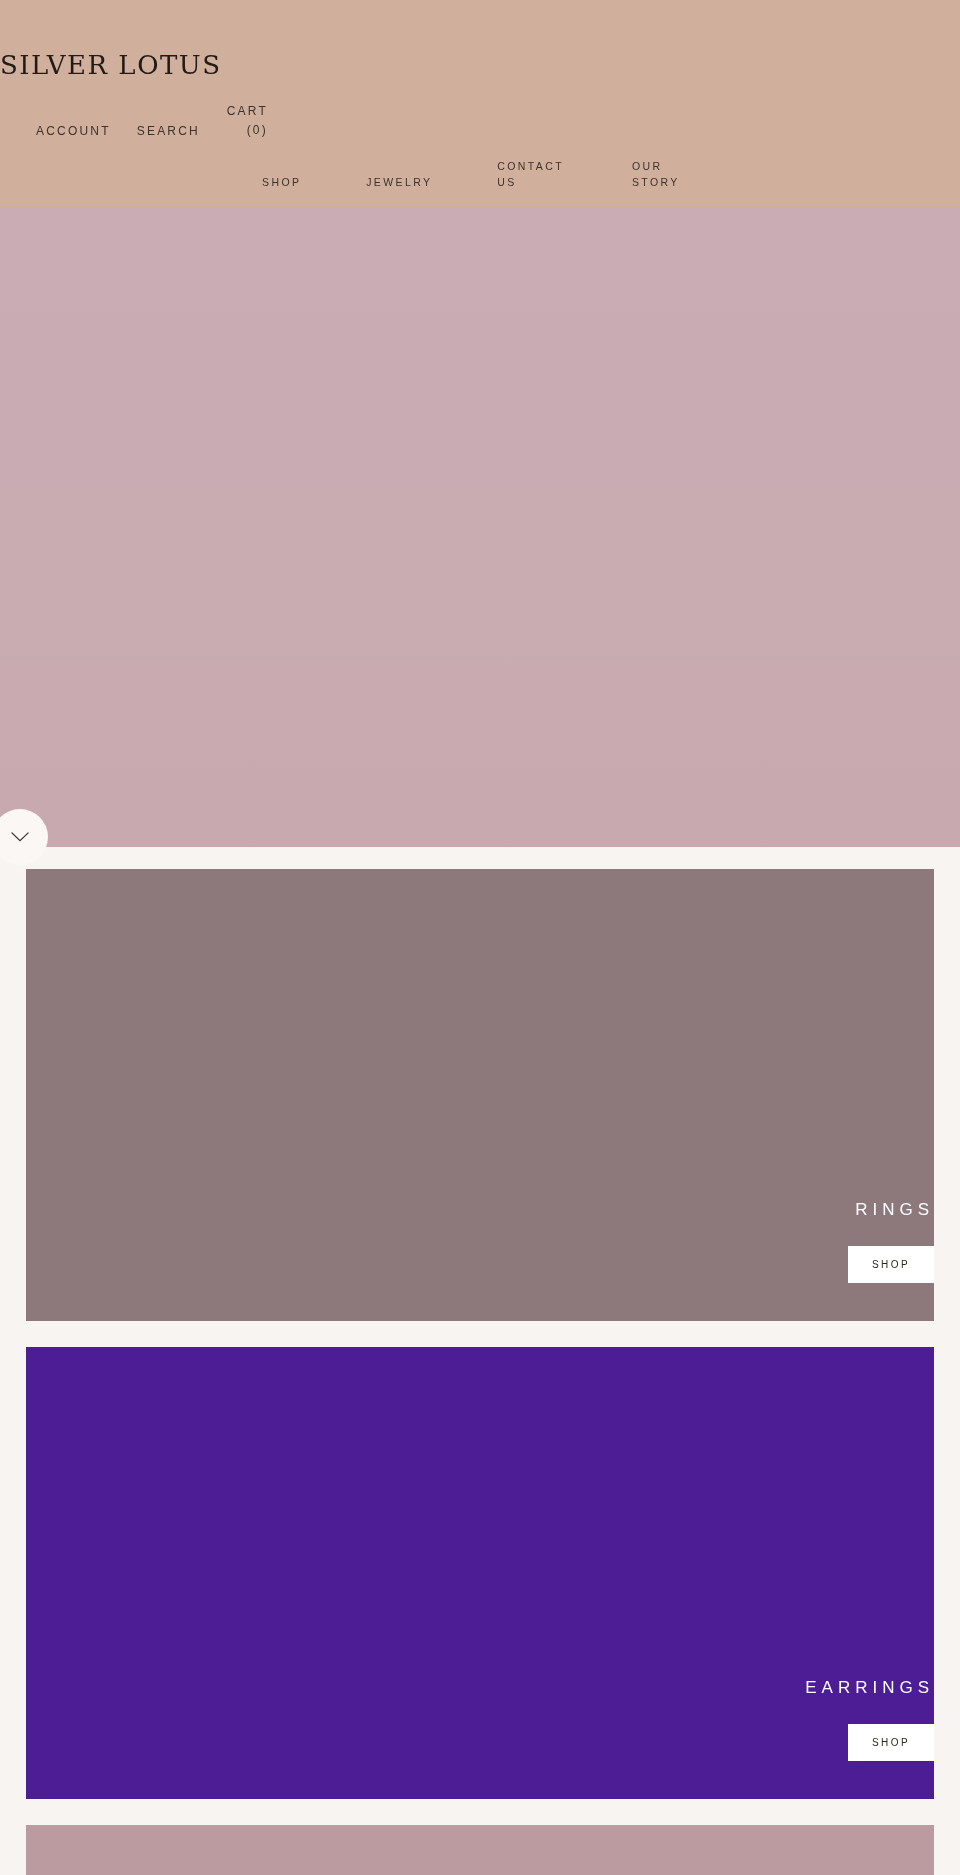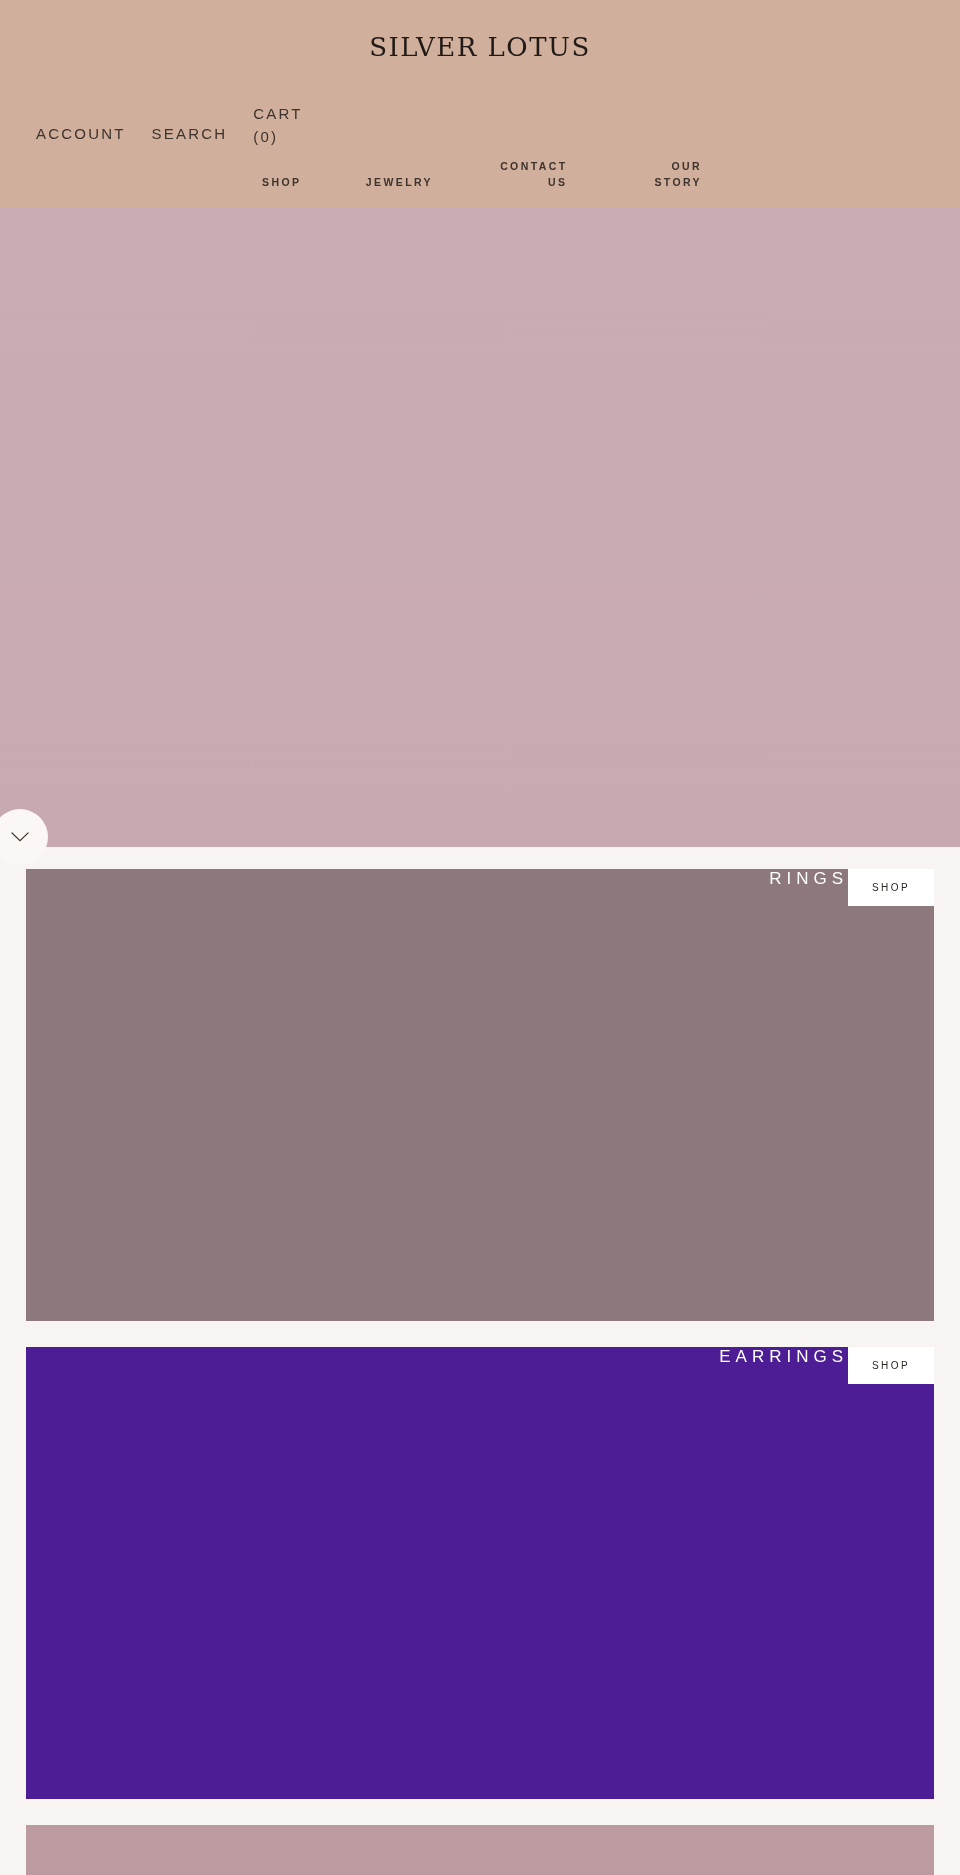--- a/index.html
+++ b/index.html
@@ -21,48 +21,48 @@
   
   .site-header {
     position: relative;
     width: 960px;
     height: 207px;
     background: #d0b09c;
   }
 
   .logo {
     position: absolute;
-    top: 32px;
+    top: 50px;
     left: 0;
     width: 960px;
-    text-align: center;
     font-family: "DejaVu Serif", "Liberation Serif", serif;
     font-size: 26px;
     letter-spacing: 1.5px;
     color: #221a16;
     white-space: nowrap;
   }
 
   .util-nav {
     position: absolute;
     top: 122px;
     left: 36px;
     display: flex;
     align-items: flex-start;
     gap: 26px;
   }
 
   .util-link {
-    font-size: 15px;
+    font-size: 12px;
     letter-spacing: 2.2px;
     color: #3d322c;
     text-transform: uppercase;
     white-space: nowrap;
     line-height: 1.55;
     text-decoration: none;
+    text-align: right;
   }
 
   .util-link.cart {
     width: 42px;
     white-space: normal;
     margin-top: -20px;
   }
 
   .main-nav {
     position: absolute;
@@ -74,23 +74,22 @@
     justify-content: space-between;
   }
 
   .nav-link {
     font-size: 10.5px;
     letter-spacing: 2.4px;
     color: #3d322c;
     text-transform: uppercase;
     text-decoration: none;
     line-height: 1.55;
-    text-align: right;
+    text-align: left;
     display: block;
-    font-weight: bold;
   }
   .nav-link.wrap2 { width: 70px; }
 
   
   .hero {
     position: relative;
     width: 960px;
     height: 640px;
     background: linear-gradient(180deg, #c9acb4 0%, #c9abb2 55%, #c8a9b0 100%);
   }
@@ -118,22 +117,22 @@
     display: flex;
     flex-direction: column;
     gap: 26px;
   }
 
   .cat-card {
     position: relative;
     width: 908px;
     height: 452px;
     display: flex;
-    flex-direction: row;
-    align-items: flex-start;
+    flex-direction: column;
+    align-items: flex-end;
     justify-content: flex-end;
     padding-bottom: 38px;
   }
 
   .cat-title {
     font-size: 17px;
     letter-spacing: 5px;
     color: #ffffff;
     text-transform: uppercase;
     font-weight: 400;

